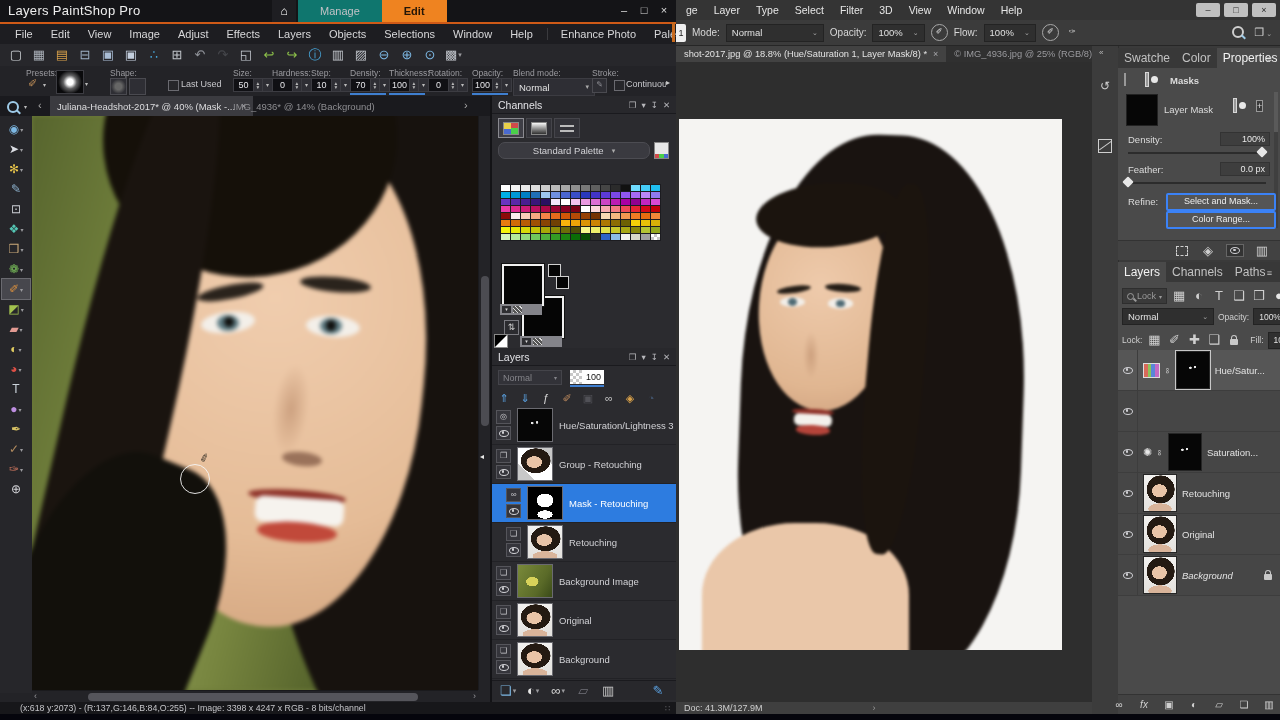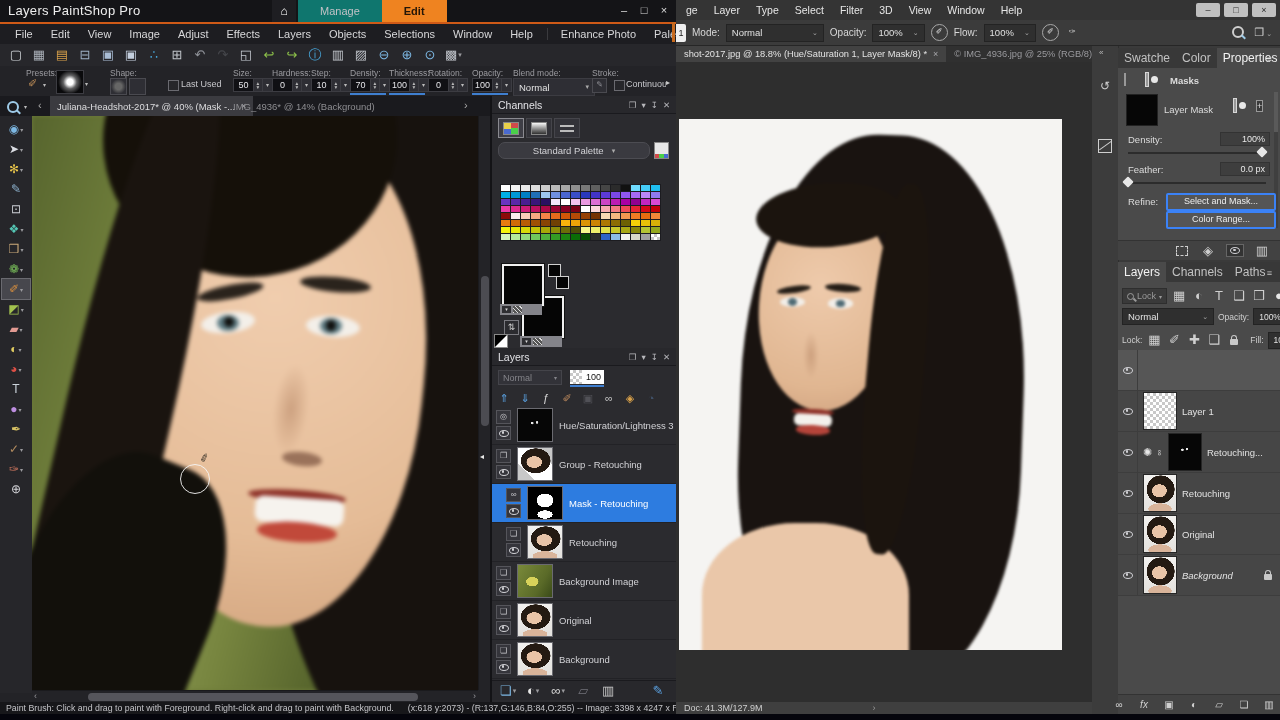--- a/index.html
+++ b/index.html
@@ -852,21 +852,20 @@
           <span class="tbi">
             <span class="g" style="color: rgb(200, 200, 200);">▥</span>
           </span>
           <span class="tbi">
             <span class="g" style="color: rgb(90, 160, 224);">✎</span>
           </span>
         </div>
     </div>
 
     <div id="psp-status" class="abs">
-      <span>Paint Brush: Click and drag to paint with Foreground. Right-click and drag to paint with Background.</span>
       <span class="sright">(x:618 y:2073) - (R:137,G:146,B:84,O:255) -- Image:  3398 x 4247 x RGB - 8 bits/channel</span>
       <span class="grip">∷</span>
     </div>
 
     <span class="abs" style="left:672px;top:22px;width:3px;height:20px;background:#c86a1e"></span>
   </div>
 
   <div id="ps" class="abs">
     <div id="ps-menu">
         <span class="psmi">ge</span>
@@ -1073,39 +1072,41 @@
           <span class="psdd" style="height:15px">
             <span style="font-size:8.5px">100%</span>
 
           </span>
         </div>
         <div id="ps-layers-list">
             <div class="lrow sel">
               <span class="leye">
                 <span class="pseye"></span>
               </span>
+              <span class="lbody">
+                <span class="adjhue"></span>
+                <span class="chain">∞</span>
+                <span class="lthumb th-blackdot selth"></span>
+                <span class="lname">Hue/Satur...</span>
+              </span>
             </div>
             <div class="lrow">
               <span class="leye">
                 <span class="pseye"></span>
-              </span>
-              <span class="lbody">
-                <span class="lthumb th-checker"></span>
-                <span class="lname">Layer 1</span>
               </span>
             </div>
             <div class="lrow">
               <span class="leye">
                 <span class="pseye"></span>
               </span>
               <span class="lbody">
                 <span class="bsun">✺</span>
                 <span class="chain">∞</span>
                 <span class="lthumb th-blackdot"></span>
-                <span class="lname">Retouching...</span>
+                <span class="lname">Saturation...</span>
               </span>
             </div>
             <div class="lrow">
               <span class="leye">
                 <span class="pseye"></span>
               </span>
               <span class="lbody">
                 <span class="lthumb th-photo"></span>
                 <span class="lname">Retouching</span>
               </span>

